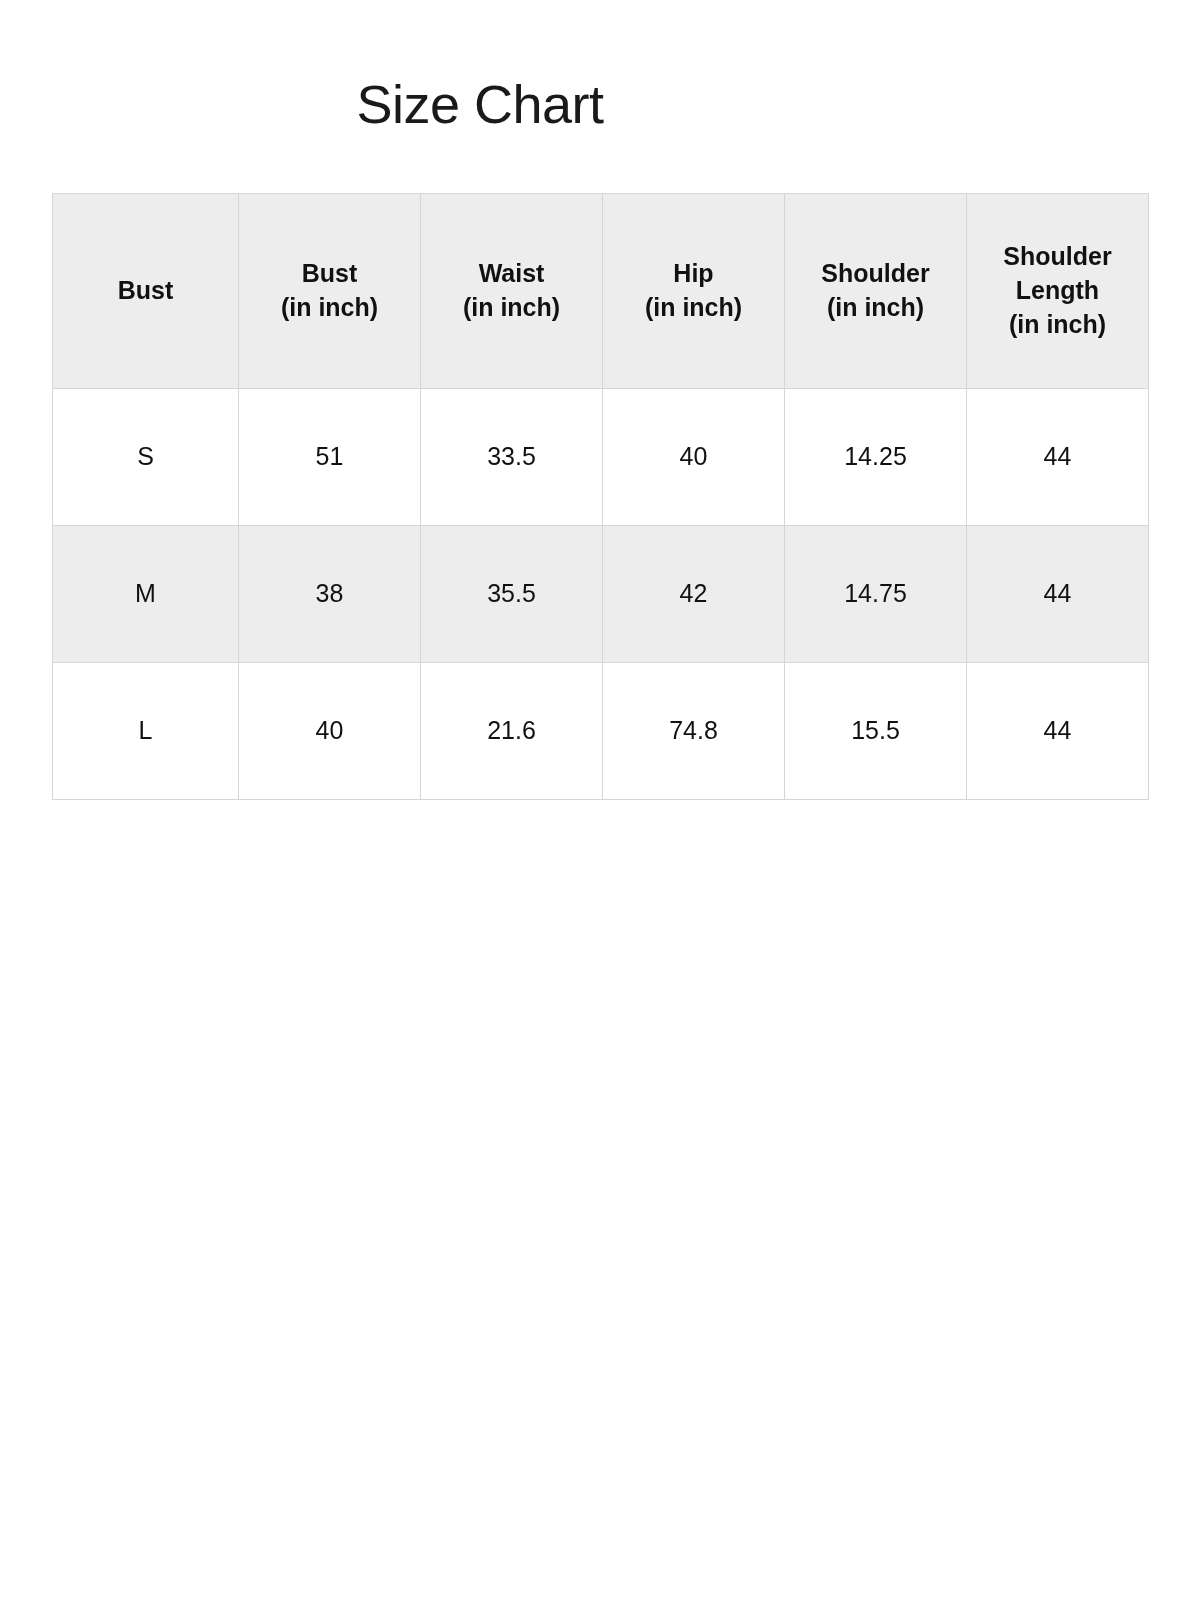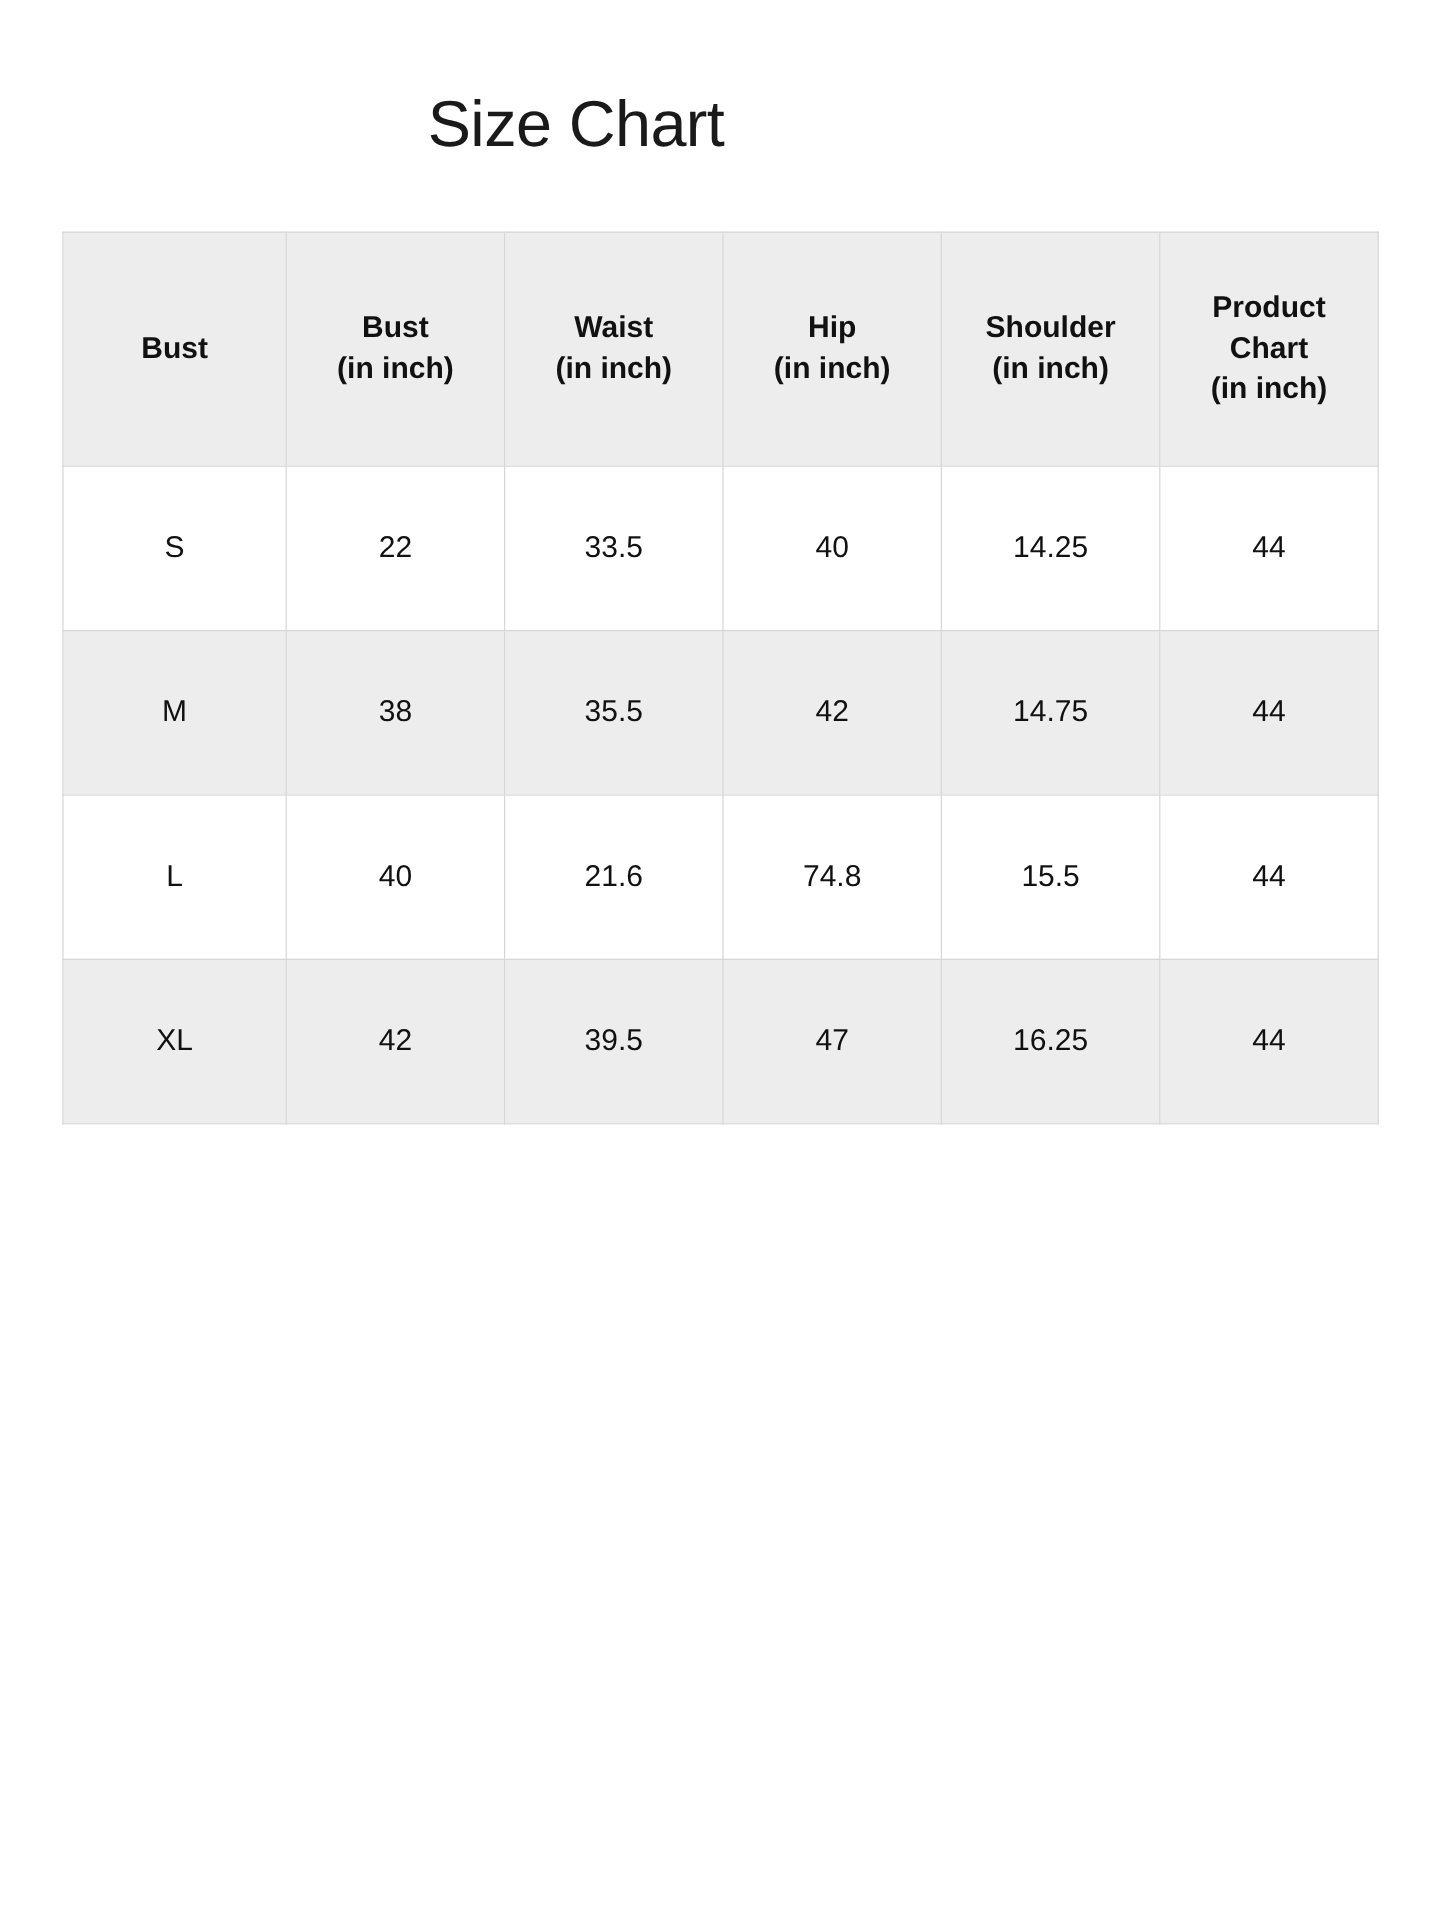--- a/index.html
+++ b/index.html
@@ -107,29 +107,29 @@
           </th>
           <th>
             <span class="hdr-line">Hip</span>
             <span class="hdr-line">(in inch)</span>
           </th>
           <th>
             <span class="hdr-line">Shoulder</span>
             <span class="hdr-line">(in inch)</span>
           </th>
           <th>
-            <span class="hdr-line">Product Chart</span>
+            <span class="hdr-line">Shoulder Length</span>
             <span class="hdr-line">(in inch)</span>
           </th>
         </tr>
       </thead>
       <tbody>
         <tr>
           <td>S</td>
-          <td>22</td>
+          <td>51</td>
           <td>33.5</td>
           <td>40</td>
           <td>14.25</td>
           <td>44</td>
         </tr>
         <tr class="alt">
           <td>M</td>
           <td>38</td>
           <td>35.5</td>
           <td>42</td>
@@ -137,25 +137,17 @@
           <td>44</td>
         </tr>
         <tr>
           <td>L</td>
           <td>40</td>
           <td>21.6</td>
           <td>74.8</td>
           <td>15.5</td>
           <td>44</td>
         </tr>
-        <tr class="alt">
-          <td>XL</td>
-          <td>42</td>
-          <td>39.5</td>
-          <td>47</td>
-          <td>16.25</td>
-          <td>44</td>
-        </tr>
       </tbody>
     </table>
   </div>
 
 </div>
 
 </body></html>

